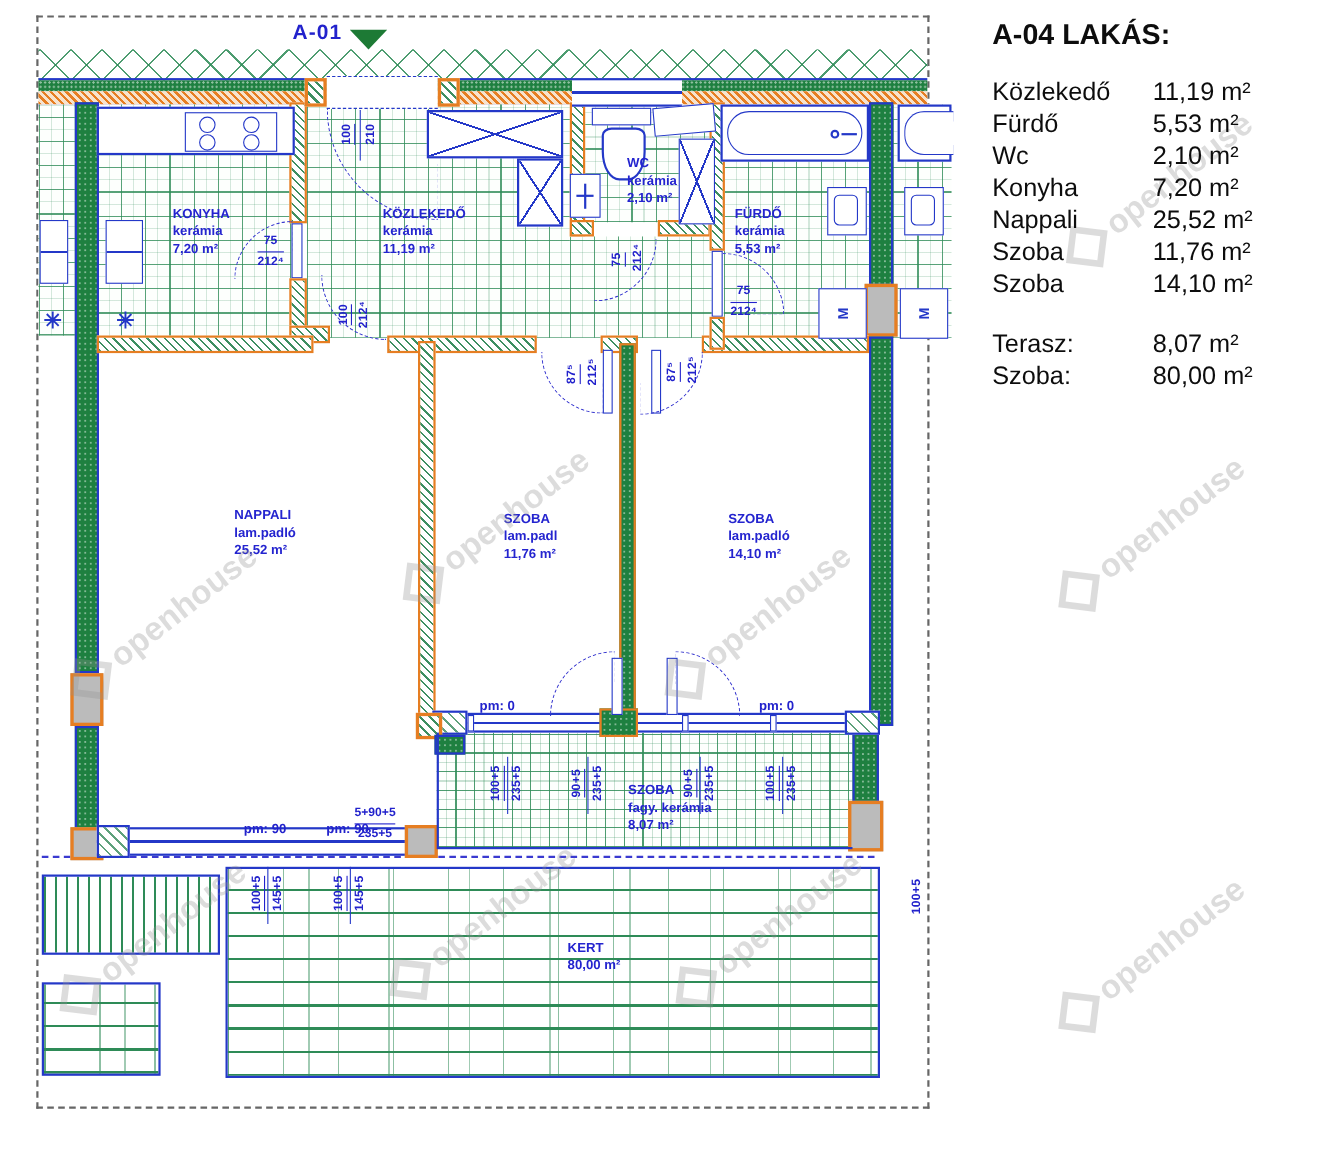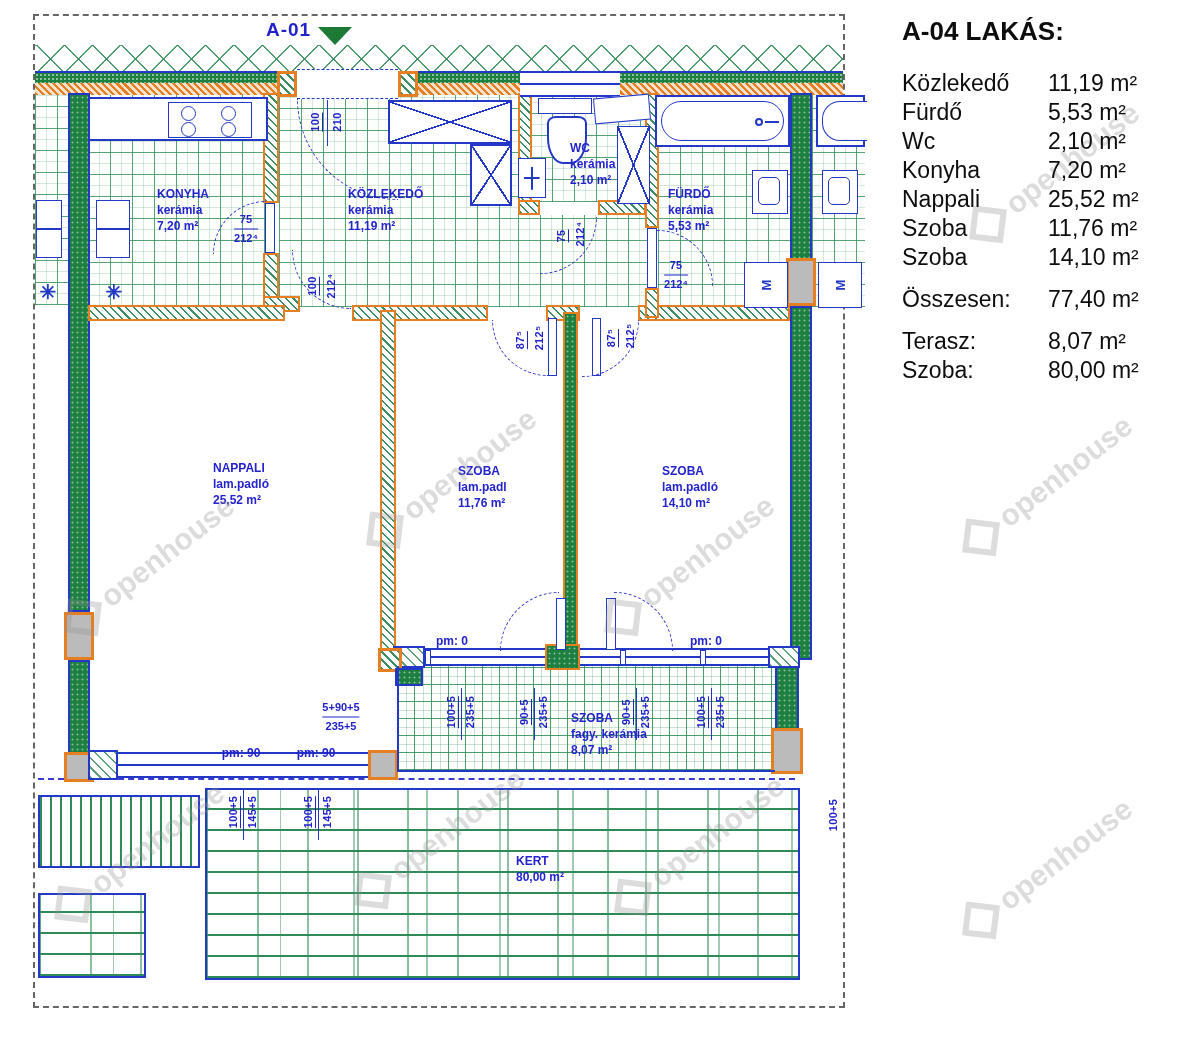--- a/index.html
+++ b/index.html
@@ -310,21 +310,21 @@
 
   <div class="vdim ul" style="left:452px;top:712px;">100+5</div>
   <div class="vdim" style="left:470px;top:712px;">235+5</div>
   <div class="vdim ul" style="left:525px;top:712px;">90+5</div>
   <div class="vdim" style="left:543px;top:712px;">235+5</div>
   <div class="vdim ul" style="left:627px;top:712px;">90+5</div>
   <div class="vdim" style="left:645px;top:712px;">235+5</div>
   <div class="vdim ul" style="left:702px;top:712px;">100+5</div>
   <div class="vdim" style="left:720px;top:712px;">235+5</div>
 
-  <div class="hdim" style="left:341px;top:716px;">
+  <div class="hdim" style="left:341px;top:748px;">
     <span class="ul">5+90+5</span>
     <span>235+5</span>
   </div>
 
   <div class="vdim ul" style="left:234px;top:812px;">100+5</div>
   <div class="vdim" style="left:252px;top:812px;">145+5</div>
   <div class="vdim ul" style="left:309px;top:812px;">100+5</div>
   <div class="vdim" style="left:327px;top:812px;">145+5</div>
   <div class="vdim" style="left:833px;top:815px;">100+5</div>
 
@@ -389,24 +389,20 @@
     </div>
     <div class="lrow">
       <span class="ll">Szoba</span>
       <span>11,76 m²</span>
     </div>
     <div class="lrow">
       <span class="ll">Szoba</span>
       <span>14,10 m²</span>
     </div>
     <div class="lgap"></div>
-    <div class="lrow">
-      <span class="ll">Összesen:</span>
-      <span>77,40 m²</span>
-    </div>
     <div class="lgap"></div>
     <div class="lrow">
       <span class="ll">Terasz:</span>
       <span>8,07 m²</span>
     </div>
     <div class="lrow">
       <span class="ll">Szoba:</span>
       <span>80,00 m²</span>
     </div>
   </div>

